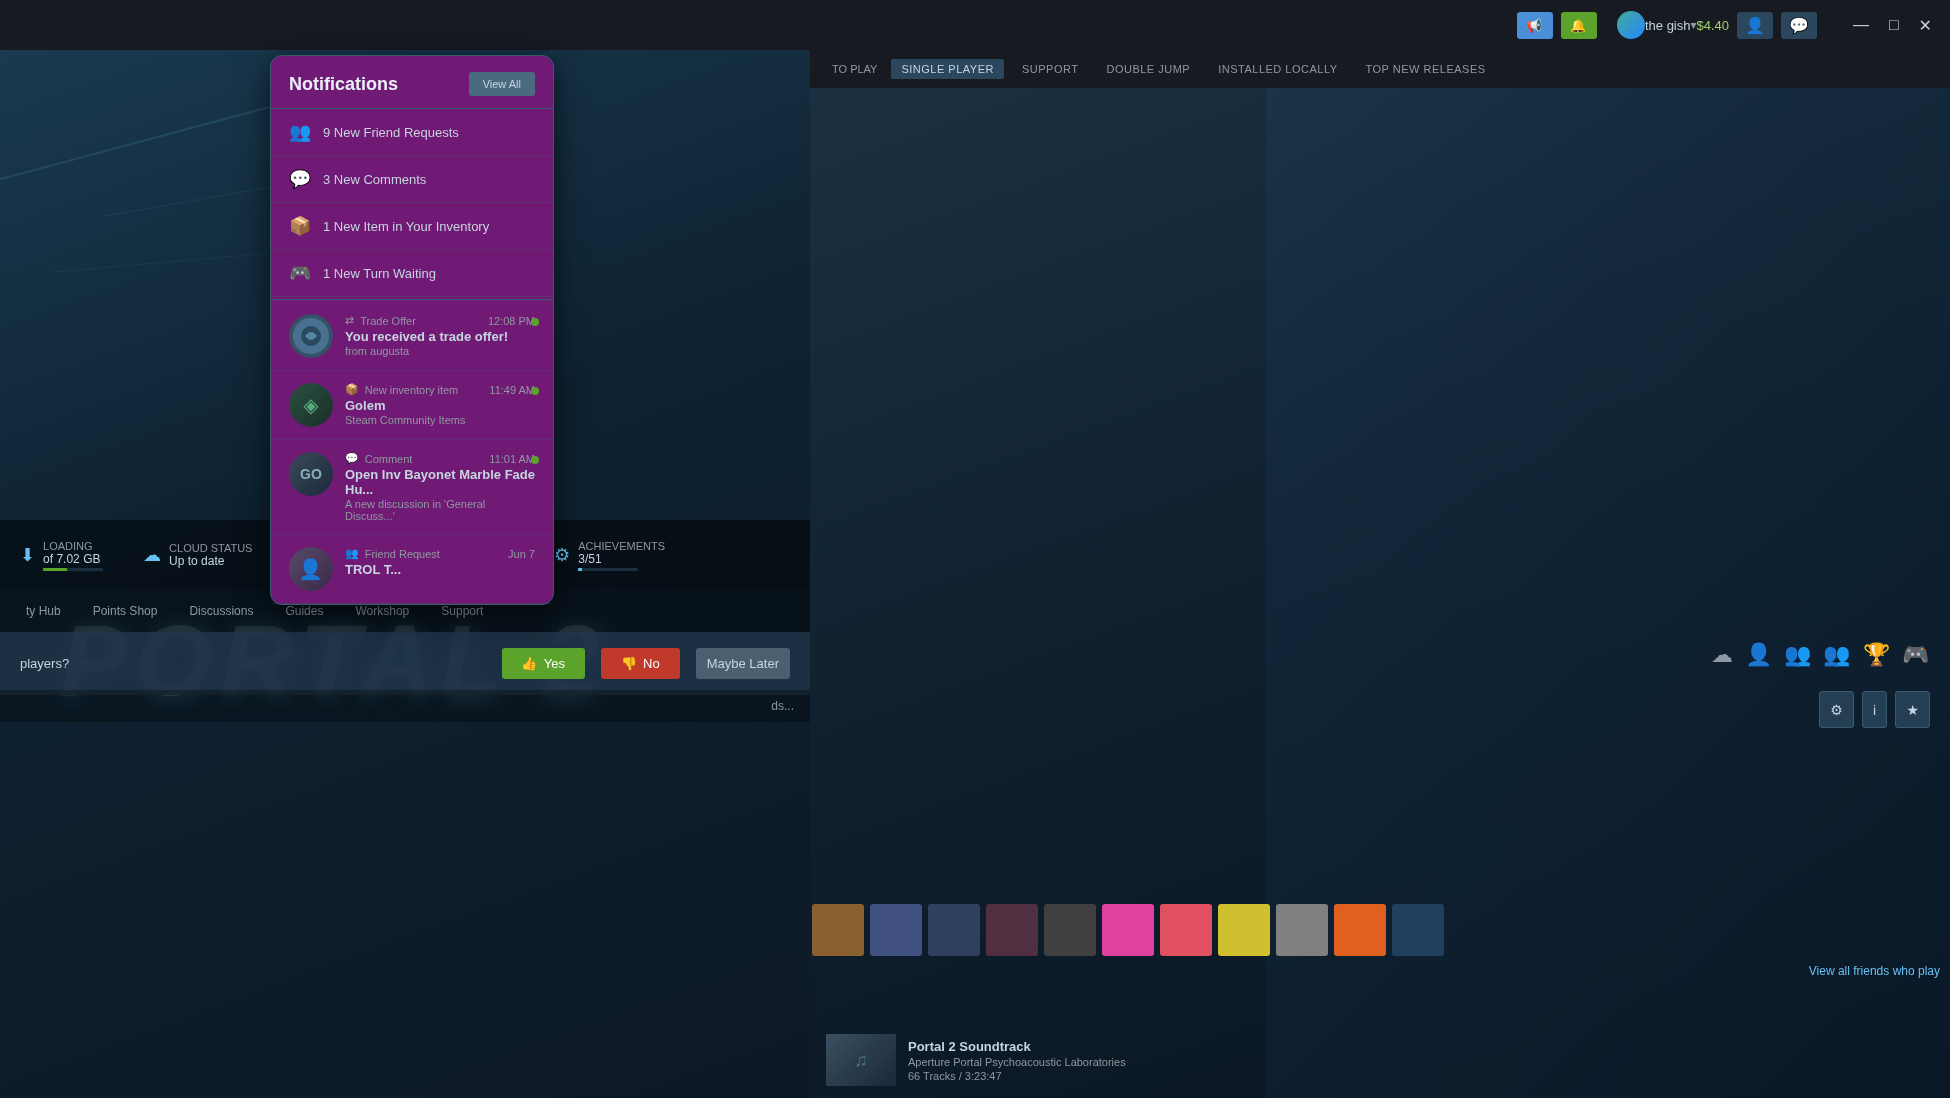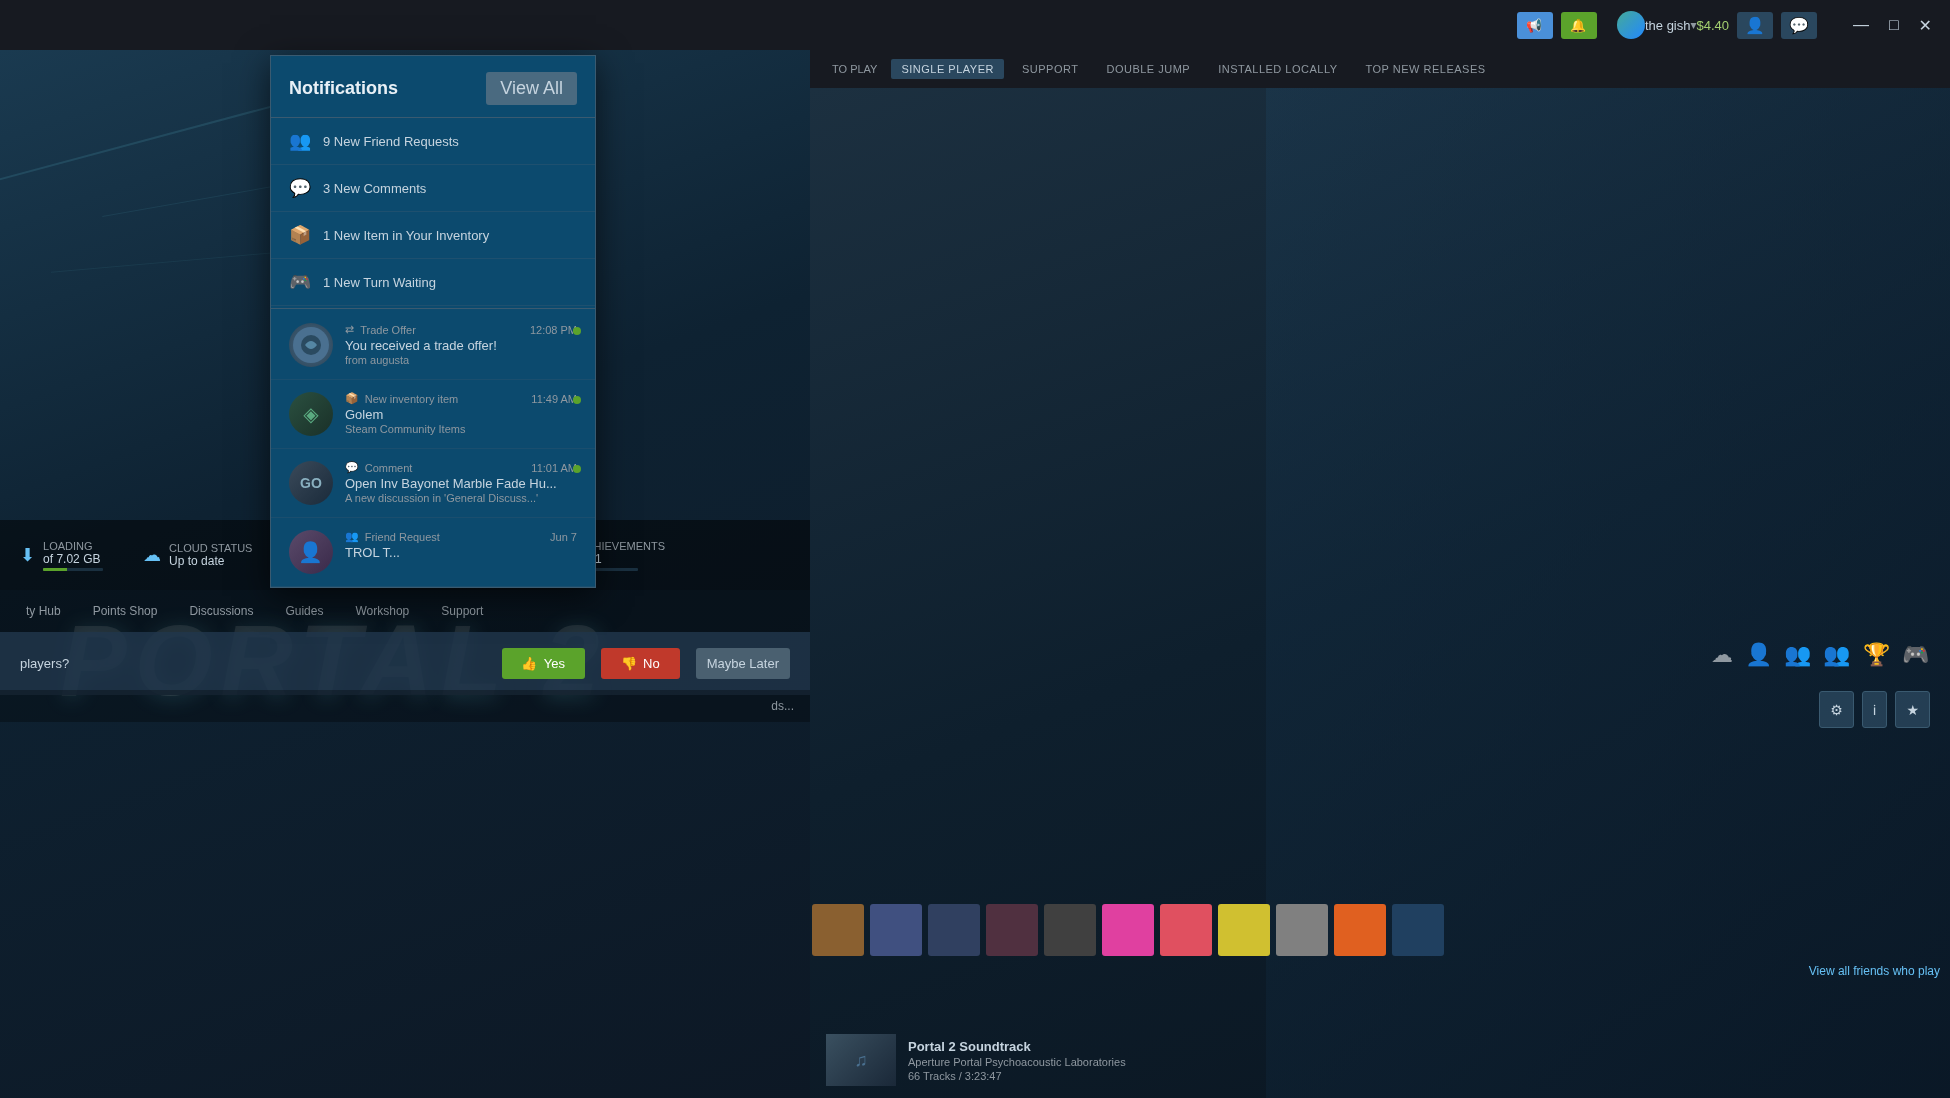--- a/index.html
+++ b/index.html
@@ -361,24 +361,24 @@
       color: #8f98a0;
       font-size: 11px;
       margin-top: 2px;
     }
 
     
     .notifications-panel {
       position: absolute;
       top: 55px;
       left: 270px;
-      width: 326px;
-      background: #0c4a6e;
+      width: 284px;
+      background: #701a75;
       border: 1px solid #3a5a70;
-      border-radius: 0;
+      border-radius: 12px;
       z-index: 200;
       box-shadow: 0 8px 32px rgba(0,0,0,0.6);
     }
 
     .notif-header {
       display: flex;
       align-items: center;
       justify-content: space-between;
       padding: 16px 18px 12px;
       border-bottom: 1px solid #3a5a70;
@@ -390,21 +390,21 @@
       color: #e8f0f6;
     }
 
     .view-all-btn {
       background: #4a6a80;
       border: none;
       color: #c6d4df;
       padding: 6px 14px;
       border-radius: 3px;
       cursor: pointer;
-      font-size: 18px;
+      font-size: 11px;
     }
 
     
     .notif-summary-item {
       display: flex;
       align-items: center;
       gap: 12px;
       padding: 12px 18px;
       cursor: pointer;
       border-bottom: 1px solid rgba(58,90,112,0.4);
@@ -473,21 +473,21 @@
 
     .notif-detail-time {
       color: #8f98a0;
       font-size: 11px;
       margin-left: auto;
     }
 
     .notif-detail-title {
       color: #c6d4df;
       font-size: 13px;
-      font-weight: normal;
+      font-weight: bold;
     }
 
     .notif-detail-sub {
       color: #8f98a0;
       font-size: 11px;
       margin-top: 1px;
     }
 
     .notif-unread-dot {
       width: 8px;

